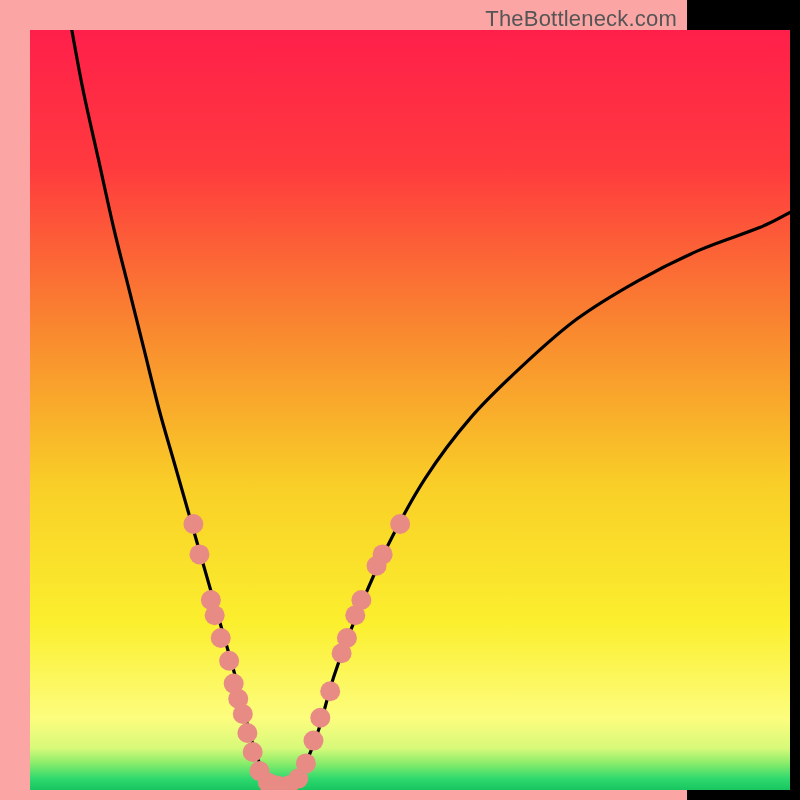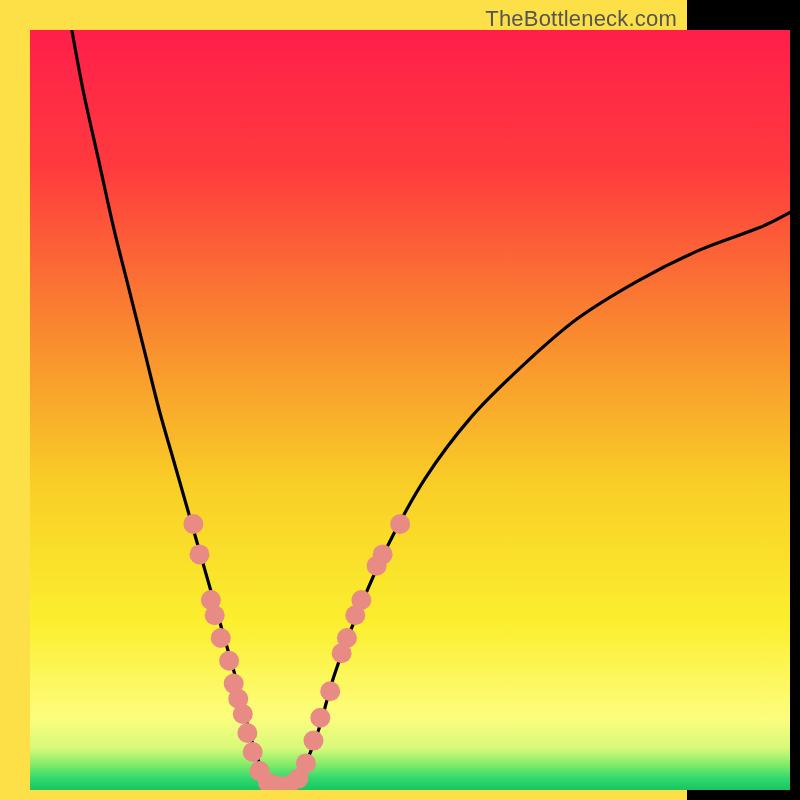--- a/index.html
+++ b/index.html
@@ -10,21 +10,21 @@
     background: #000;
     overflow: hidden;
     font-family: Arial, Helvetica, sans-serif;
   }
   .frame {
     position: absolute;
     left: 0;
     top: 0;
     width: 687px;
     height: 800px;
-    background: #fde047;
+    background: #fca5a5;
   }
   .plot-area {
     position: absolute;
     left: 30px;
     top: 30px;
     width: 760px;
     height: 760px;
     overflow: hidden;
   }
   .watermark {

